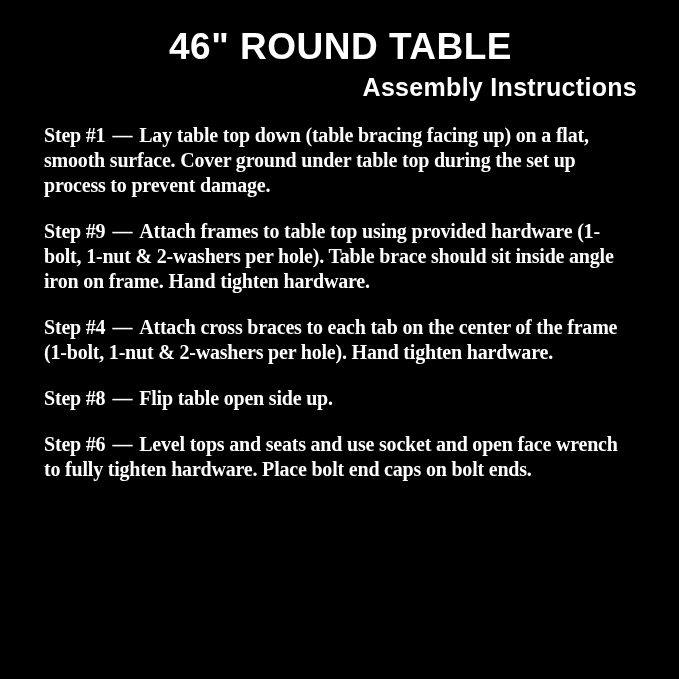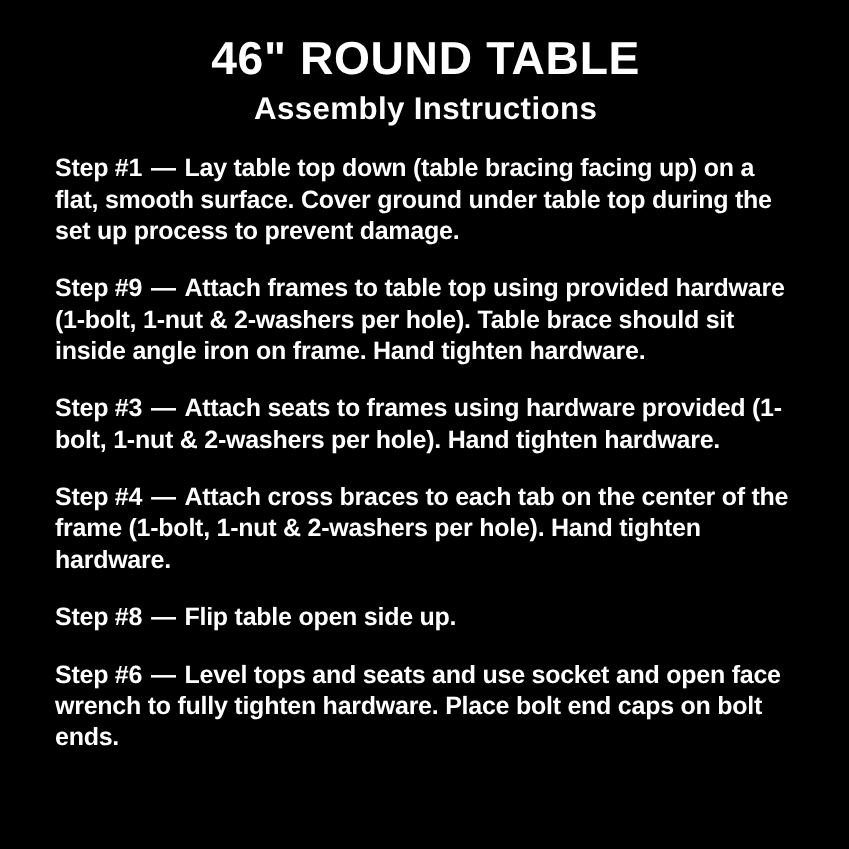--- a/index.html
+++ b/index.html
@@ -32,25 +32,27 @@
     line-height: 1.15;
     color: #ffffff;
   }
   .subtitle {
     margin: 4px 0 0 0;
     font-size: 25px;
     font-weight: 700;
     letter-spacing: 0.3px;
     line-height: 1.15;
     color: #ffffff;
+    text-align: right;
   }
   .steps {
     font-size: 20px;
     font-weight: 700;
     letter-spacing: -0.2px;
+    font-family: Liberation Serif, serif;
   }
   .step {
     margin: 0 0 21px 0;
     line-height: 25px;
     color: #ffffff;
   }
   .step:last-child {
     margin-bottom: 4px;
   }
   .step-dash {
@@ -67,21 +69,20 @@
     <h1 class="title">46" ROUND TABLE</h1>
     <h2 class="subtitle">Assembly Instructions</h2>
   </div>
 
   <div class="steps">
 
     <p class="step"><span class="step-label">Step #1</span><span class="step-dash">—</span><span class="step-text">Lay table top down (table bracing facing up) on a flat, smooth surface. Cover ground under table top during the set up process to prevent damage.</span></p>
 
     <p class="step"><span class="step-label">Step #9</span><span class="step-dash">—</span><span class="step-text">Attach frames to table top using provided hardware (1-bolt, 1-nut &amp; 2-washers per hole). Table brace should sit inside angle iron on frame. Hand tighten hardware.</span></p>
 
-    <p class="step"><span class="step-label">Step #3</span><span class="step-dash">—</span><span class="step-text">Attach seats to frames using hardware provided (1-bolt, 1-nut &amp; 2-washers per hole). Hand tighten hardware.</span></p>
 
     <p class="step"><span class="step-label">Step #4</span><span class="step-dash">—</span><span class="step-text">Attach cross braces to each tab on the center of the frame (1-bolt, 1-nut &amp; 2-washers per hole). Hand tighten hardware.</span></p>
 
     <p class="step"><span class="step-label">Step #8</span><span class="step-dash">—</span><span class="step-text">Flip table open side up.</span></p>
 
     <p class="step"><span class="step-label">Step #6</span><span class="step-dash">—</span><span class="step-text">Level tops and seats and use socket and open face wrench to fully tighten hardware. Place bolt end caps on bolt ends.</span></p>
 
   </div>
 
 </div>

